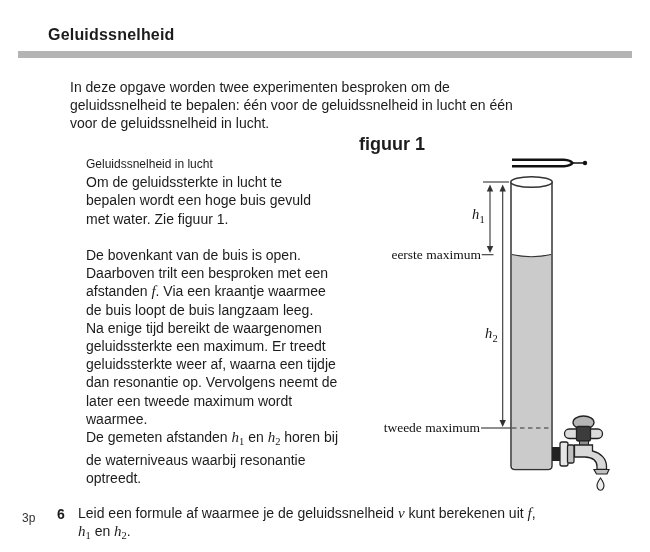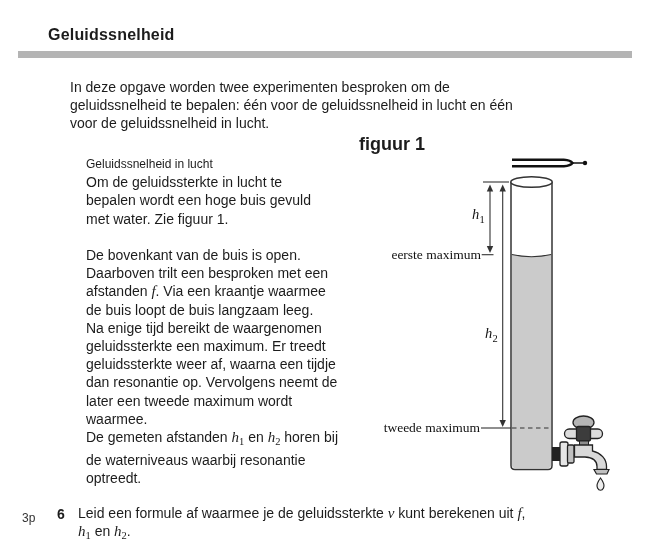--- a/index.html
+++ b/index.html
@@ -116,17 +116,17 @@
       <rect x="201.5" y="291" width="9" height="5" fill="#8d8d8d" stroke-width="1"></rect>
       <path fill="#d9d9d9" d="M 196.5,295 L 214.5,295 L 214.5,301 C 223,303 228.5,309 228.5,316.5 L 228.5,319.5 L 219,319.5 L 219,316.5 C 219,310.5 214,307.5 207,307 L 196.5,307 Z"></path>
       <path fill="#c0c0c0" stroke-width="1.2" d="M 216,319.5 L 231,319.5 L 229,324 L 218.5,324 Z"></path>
       <path fill="#ededed" stroke-width="1.2" d="M 222.5,328 C 225.5,332 227,335 225.5,338 C 224,341 221,341 219.5,338 C 218,335 219.5,332 222.5,328 Z"></path>
     </g>
   </svg>
 
   <div class="qpoints">3p</div>
   <div class="qnum">6</div>
   <div class="qtext lines">
-      <div class="tl"><span>Leid een formule af waarmee je de geluidssterkte </span><span class="m">v</span><span> kunt berekenen uit </span><span class="m">f</span><span>,</span></div>
+      <div class="tl"><span>Leid een formule af waarmee je de geluidssnelheid </span><span class="m">v</span><span> kunt berekenen uit </span><span class="m">f</span><span>,</span></div>
       <div class="tl"><span class="m">h</span><span class="s">1</span><span> en </span><span class="m">h</span><span class="s">2</span><span>.</span></div>
     </div>
 
 </div>
 
 </body></html>

